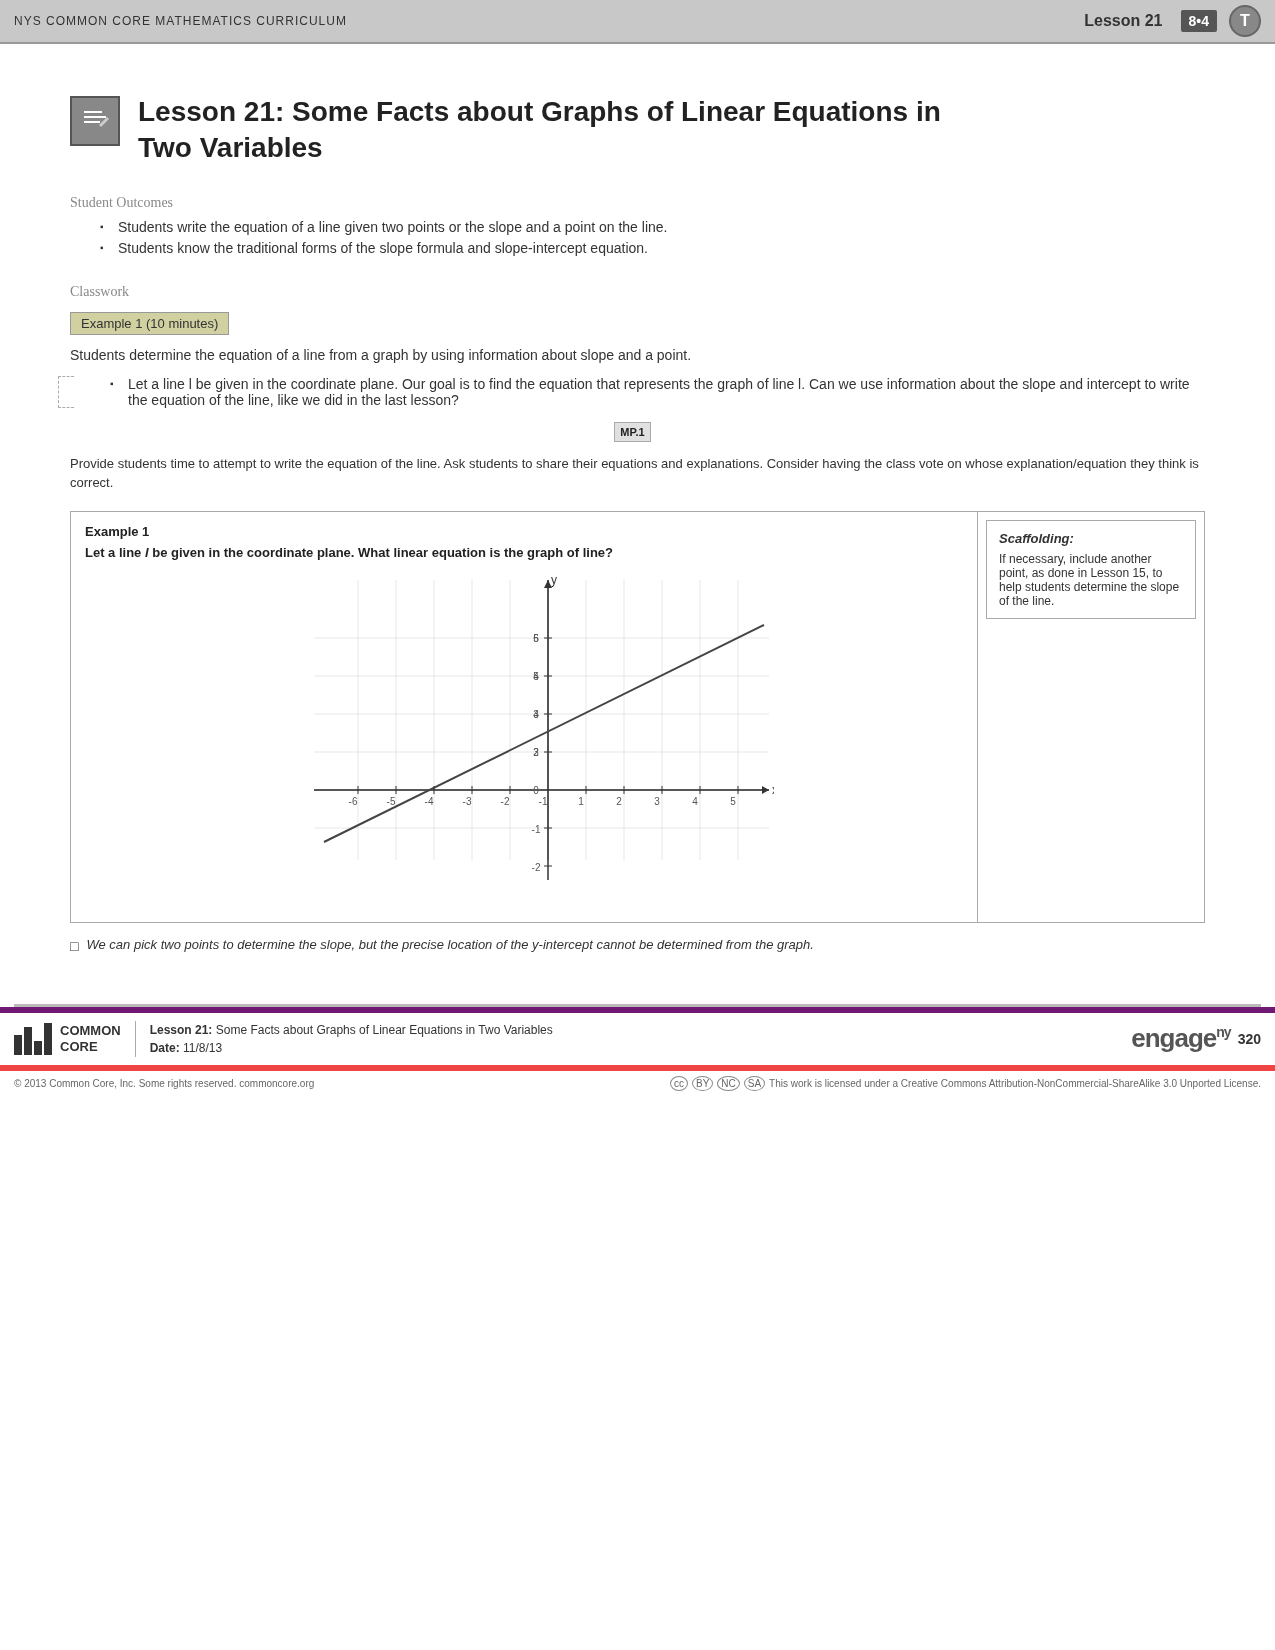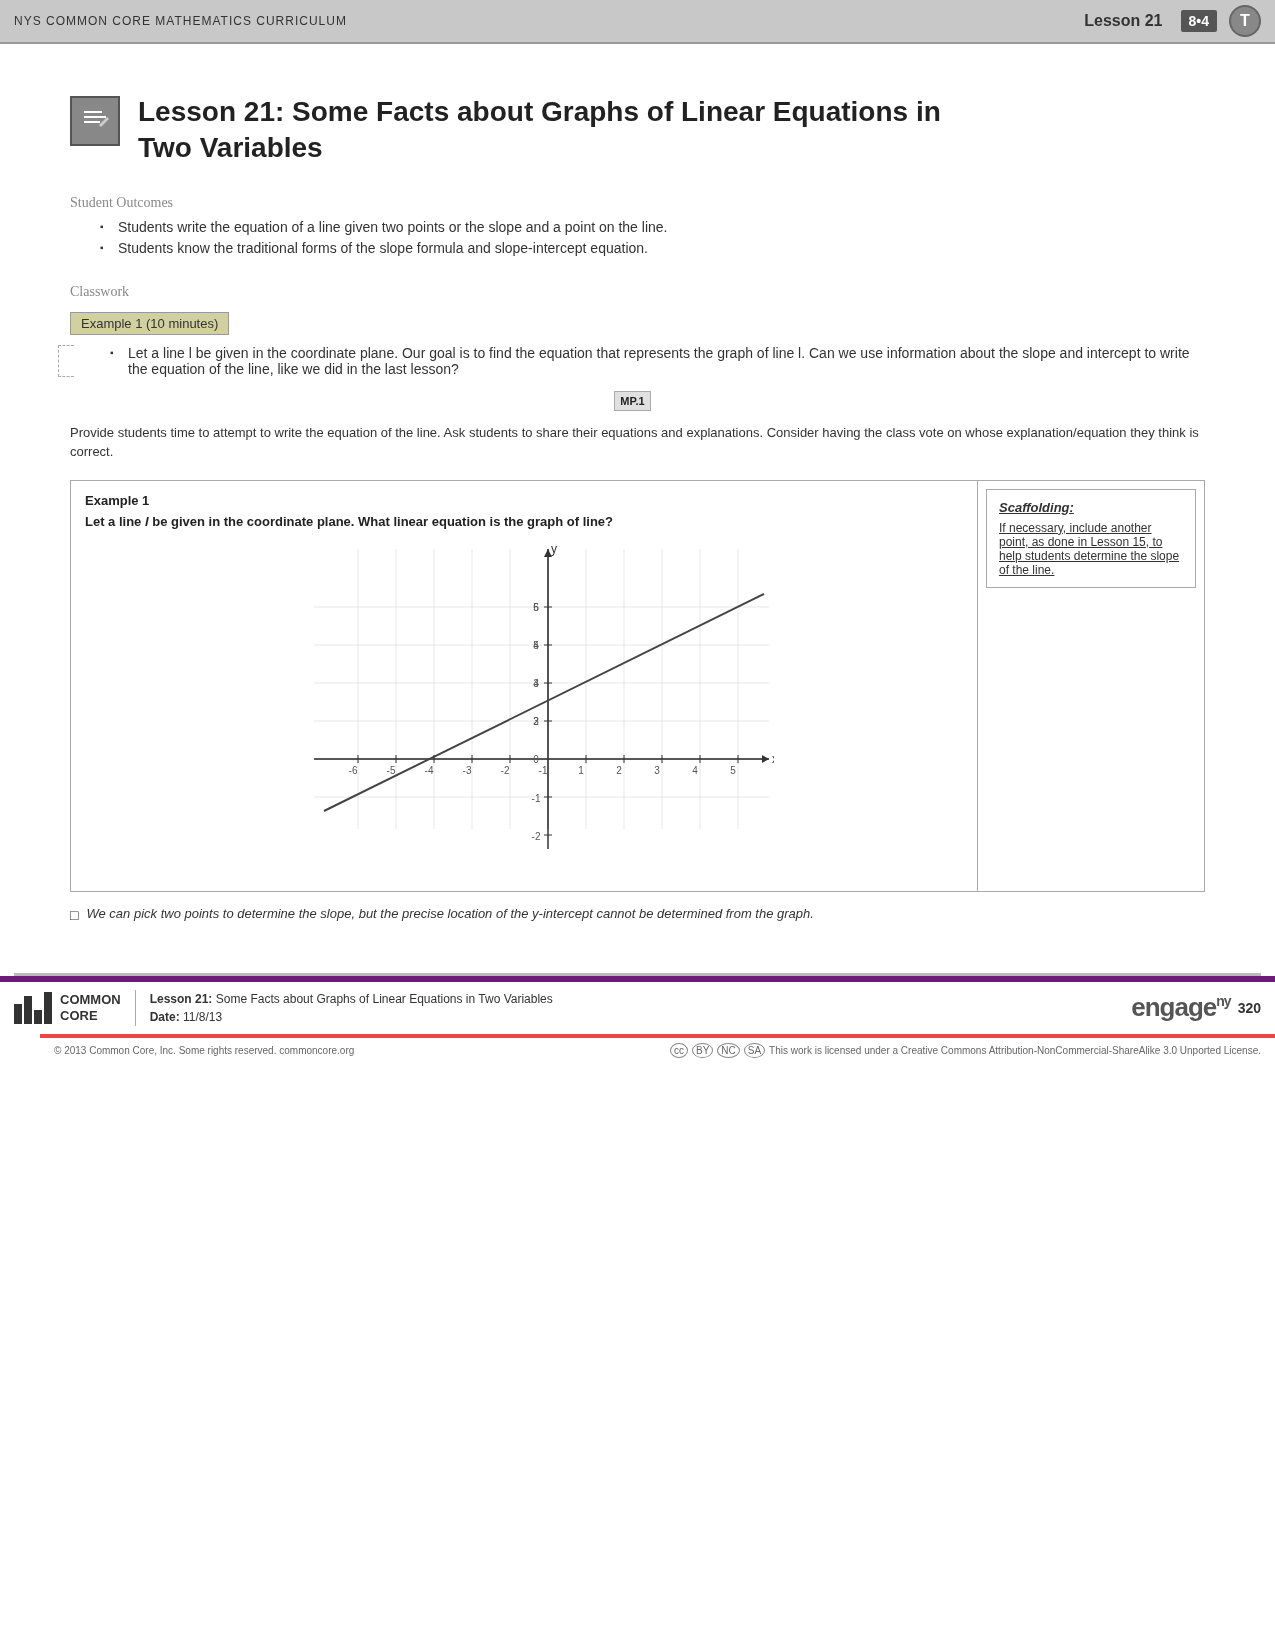--- a/index.html
+++ b/index.html
@@ -167,21 +167,20 @@
       font-weight: bold;
     }
     .scaffolding-box {
       width: 210px;
       border: 1px solid #aaa;
       padding: 10px 12px;
       font-size: 12px;
       color: #333;
       margin: 8px;
       align-self: flex-start;
-      text-decoration: underline;
     }
     .scaffolding-title {
       font-style: italic;
       font-weight: bold;
       margin-bottom: 6px;
       font-size: 13px;
     }
 
     
     .graph-svg-container {
@@ -273,25 +272,24 @@
       margin-left: 7px;
       flex-shrink: 0;
     }
 
     
     .copyright-bar {
       display: flex;
       align-items: center;
       justify-content: space-between;
       padding: 5px 14px;
-      border-top: 4px solid #ef4444;
+      border-top: 6px solid #ef4444;
       font-size: 10px;
       color: #666;
       gap: 12px;
-      margin-left: 40px;
     }
     .cc-badge {
       display: flex;
       align-items: center;
       gap: 4px;
     }
     .cc-icon {
       font-size: 10px;
       border: 1px solid #888;
       border-radius: 50%;
@@ -345,20 +343,21 @@
     <div class="section-heading">Student Outcomes</div>
     <ul class="bullet-list">
       <li><span>Students write the equation of a line given two points or the slope and a point on the line.</span></li>
       <li><span>Students know the traditional forms of the slope formula and slope-intercept equation.</span></li>
     </ul>
   </div>
 
   <div style="margin-top:28px;">
     <div class="section-heading">Classwork</div>
     <div class="example-badge">Example 1 (10 minutes)</div>
+    <div class="body-text">Students determine the equation of a line from a graph by using information about slope and a point.</div>
 
     
     <div style="position:relative; margin-left:10px; margin-bottom:14px;">
       <div style="position:absolute;left:-22px;top:0;bottom:0;width:16px;border-top:1px dashed #aaa;border-bottom:1px dashed #aaa;border-left:1px dashed #aaa;"></div>
       <ul class="bullet-list" style="margin-bottom:0;">
         <li><span>Let a line l be given in the coordinate plane.  Our goal is to find the equation that represents the graph of line l.  Can we use information about the slope and intercept to write the equation of the line, like we did in the last lesson?</span></li>
       </ul>
     </div>
 
     

